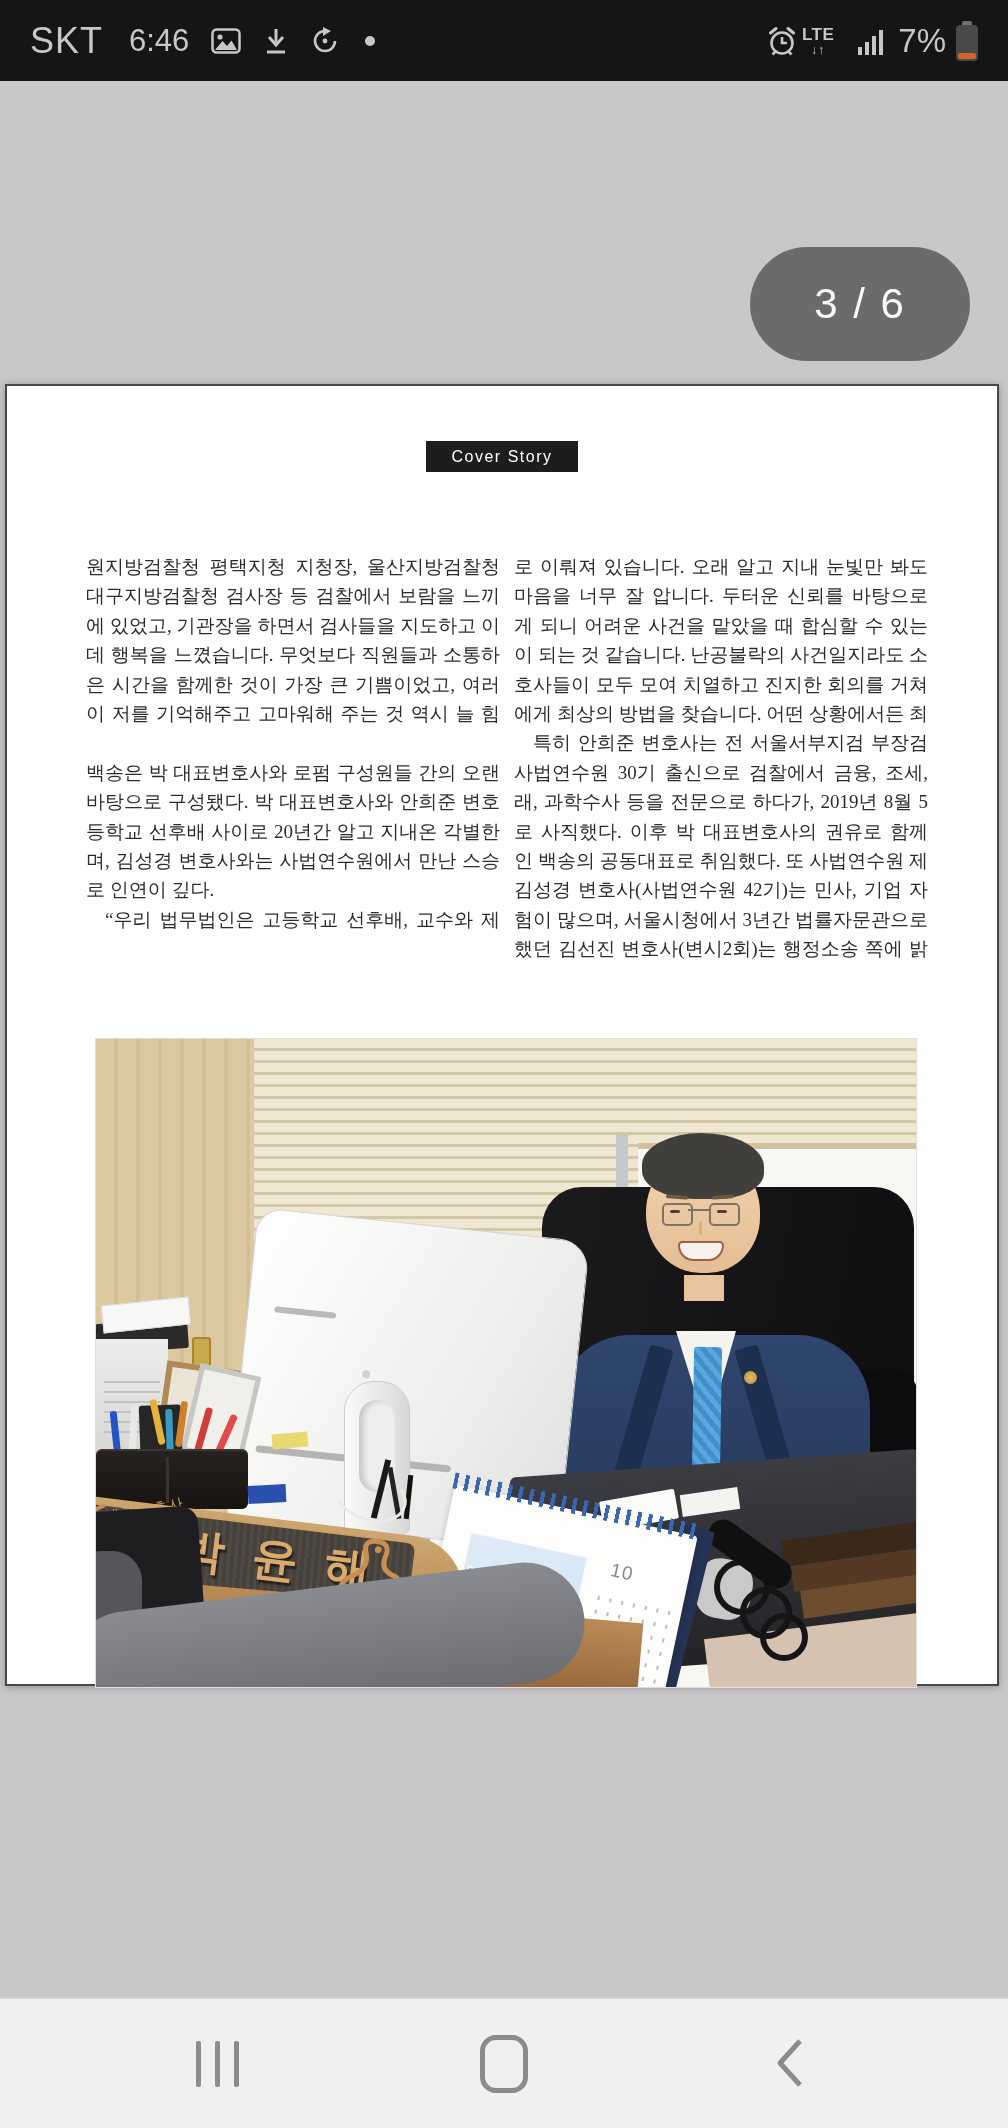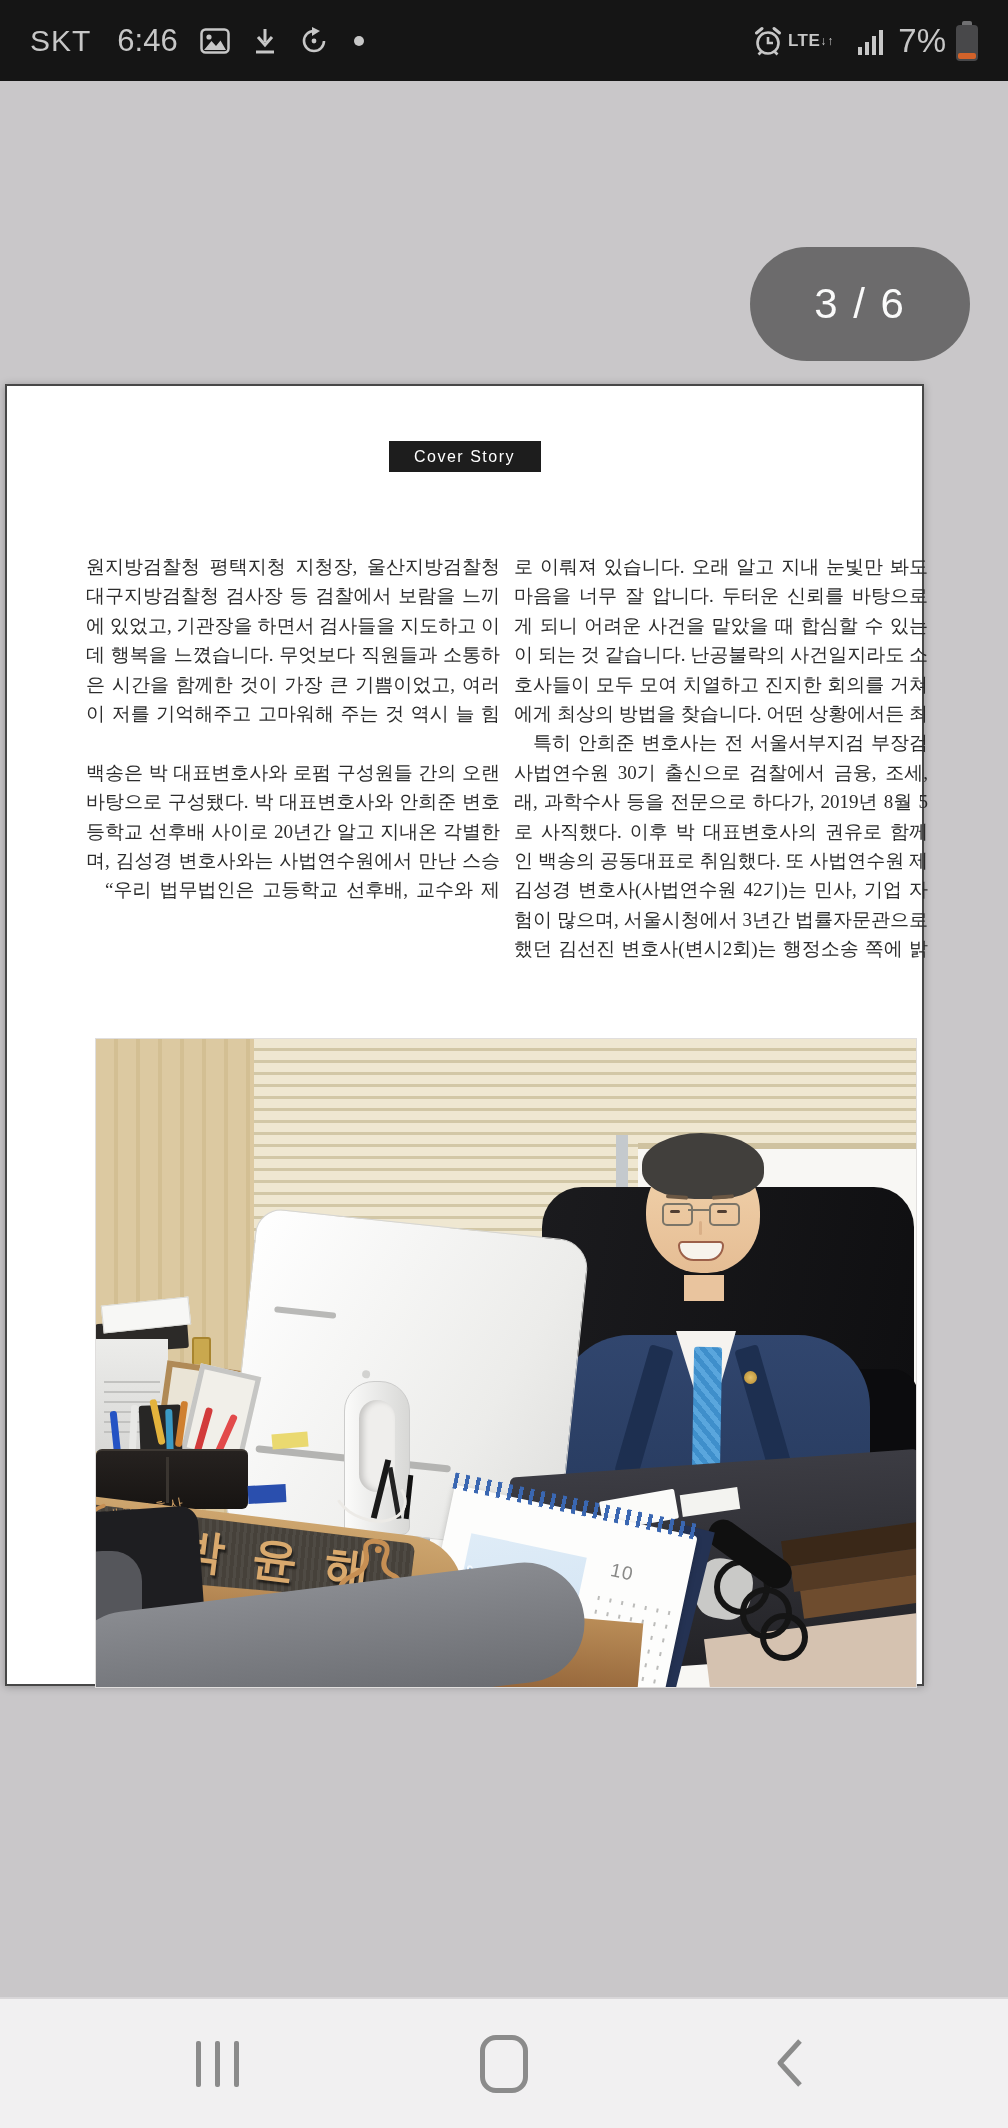--- a/index.html
+++ b/index.html
@@ -1,39 +1,39 @@
 <!DOCTYPE html>
 <html><head>
 <meta charset="utf-8">
 <style>
   html,body{margin:0;padding:0;background:#9a989a;}
   #screen{position:relative;width:1008px;height:2128px;background:#c9c7c9;overflow:hidden;
     font-family:"Liberation Sans",sans-serif;}
   
   .statusbar{position:absolute;left:0;top:0;width:1008px;height:81px;background:#151515;
     display:flex;align-items:center;padding:0 30px;box-sizing:border-box;color:#c7c7c7;}
-  .sb-carrier{font-size:30px;letter-spacing:1px;}
+  .sb-carrier{font-size:36px;letter-spacing:1px;}
   .sb-time{font-size:31px;margin-left:26px;}
   .sb-ic{margin-left:22px;display:flex;align-items:center;}
   .sb-dot{width:10px;height:10px;border-radius:50%;background:#c7c7c7;margin-left:26px;}
   .sb-spacer{flex:1;}
-  .lte{display:flex;flex-direction:row;align-items:center;margin-left:4px;line-height:1;}
+  .lte{display:flex;flex-direction:column;align-items:center;margin-left:4px;line-height:1;}
   .lte b{font-size:17px;font-weight:700;letter-spacing:.5px;}
   .lte span{font-size:12px;margin-top:1px;letter-spacing:1px;}
   .sb-batt-text{font-size:33px;margin-left:12px;}
   .battery{margin-left:10px;display:flex;flex-direction:column;align-items:center;}
   .battery .nub{width:10px;height:4px;background:#707072;border-radius:2px 2px 0 0;}
   .battery .body{position:relative;width:22px;height:36px;background:#48484a;border-radius:4px;}
   .battery .fill{position:absolute;left:2px;right:2px;bottom:2px;height:6px;border-radius:2px;}
   
   .pill{position:absolute;left:750px;top:247px;width:220px;height:114px;border-radius:58px;
     background:rgba(104,104,104,.97);color:#fafafa;font-size:42px;display:flex;align-items:center;
     justify-content:center;letter-spacing:2px;}
   
-  .page{position:absolute;left:5px;top:384px;width:919px;height:1302px;background:#fff;
+  .page{position:absolute;left:5px;top:384px;width:994px;height:1302px;background:#fff;
     border:2px solid #474747;box-sizing:border-box;box-shadow:0 1px 8px rgba(0,0,0,.28);}
   .tag{position:absolute;left:50%;transform:translateX(-50%);top:55px;width:152px;height:31px;
     background:#1d1d1d;color:#fff;font-size:16px;letter-spacing:1.5px;display:flex;
     align-items:center;justify-content:center;font-weight:400;}
   .col{position:absolute;top:166px;width:414px;}
   .col-l{left:79px;} .col-r{left:507px;}
   .tline{height:29.4px;overflow:hidden;font-family:"Liberation Serif","DejaVu Serif",serif;
     font-size:19px;line-height:29.4px;color:#2c2c2c;text-align:justify;text-align-last:justify;}
   .thead{font-family:"Liberation Sans",sans-serif;font-weight:700;font-size:19.5px;color:#101010;
     text-align-last:left;}
@@ -225,20 +225,21 @@
         <div class="tline">대구지방검찰청 검사장 등 검찰에서 보람을 느끼는 자리</div>
         <div class="tline">에 있었고, 기관장을 하면서 검사들을 지도하고 이끄는</div>
         <div class="tline">데 행복을 느꼈습니다. 무엇보다 직원들과 소통하면서 많</div>
         <div class="tline">은 시간을 함께한 것이 가장 큰 기쁨이었고, 여러 사람들</div>
         <div class="tline">이 저를 기억해주고 고마워해 주는 것 역시 늘 힘이 됐습</div>
         <div class="tline"></div>
         <div class="tline">백송은 박 대표변호사와 로펌 구성원들 간의 오랜 친분을</div>
         <div class="tline">바탕으로 구성됐다. 박 대표변호사와 안희준 변호사는 고</div>
         <div class="tline">등학교 선후배 사이로 20년간 알고 지내온 각별한 사이</div>
         <div class="tline">며, 김성경 변호사와는 사법연수원에서 만난 스승과 제자</div>
+        <div class="tline tend">로 인연이 깊다.</div>
         <div class="tline tindent">“우리 법무법인은 고등학교 선후배, 교수와 제자 등으</div>
       </div>
     <div class="col col-r">
         <div class="tline">로 이뤄져 있습니다. 오래 알고 지내 눈빛만 봐도 서로의</div>
         <div class="tline">마음을 너무 잘 압니다. 두터운 신뢰를 바탕으로 일을 하</div>
         <div class="tline">게 되니 어려운 사건을 맡았을 때 합심할 수 있는 원동력</div>
         <div class="tline">이 되는 것 같습니다. 난공불락의 사건일지라도 소속 변</div>
         <div class="tline">호사들이 모두 모여 치열하고 진지한 회의를 거쳐 의뢰인</div>
         <div class="tline">에게 최상의 방법을 찾습니다. 어떤 상황에서든 최선의</div>
         <div class="tline tindent">특히 안희준 변호사는 전 서울서부지검 부장검사이자,</div>

